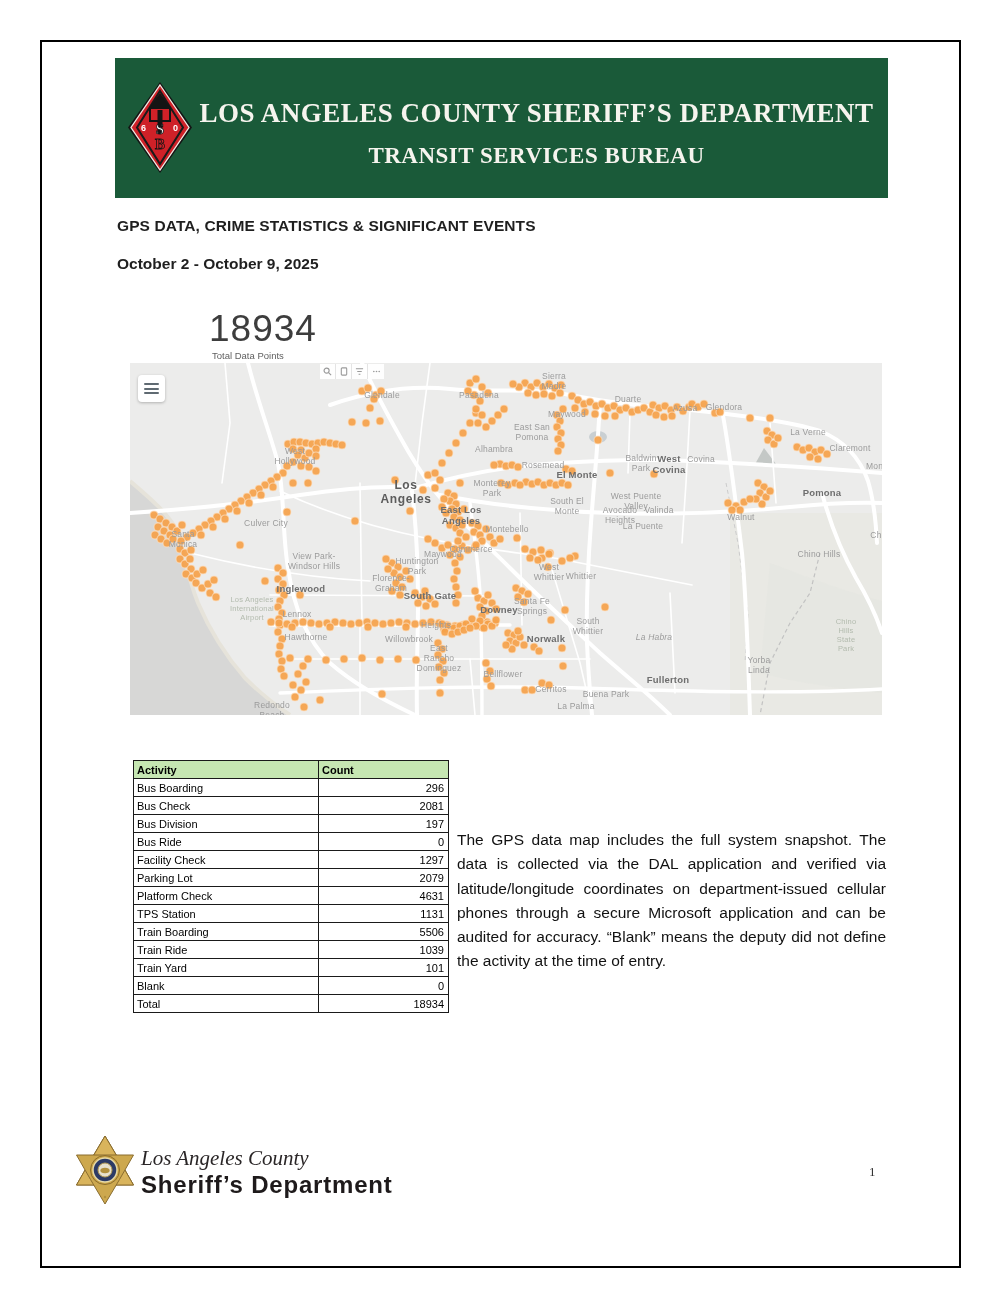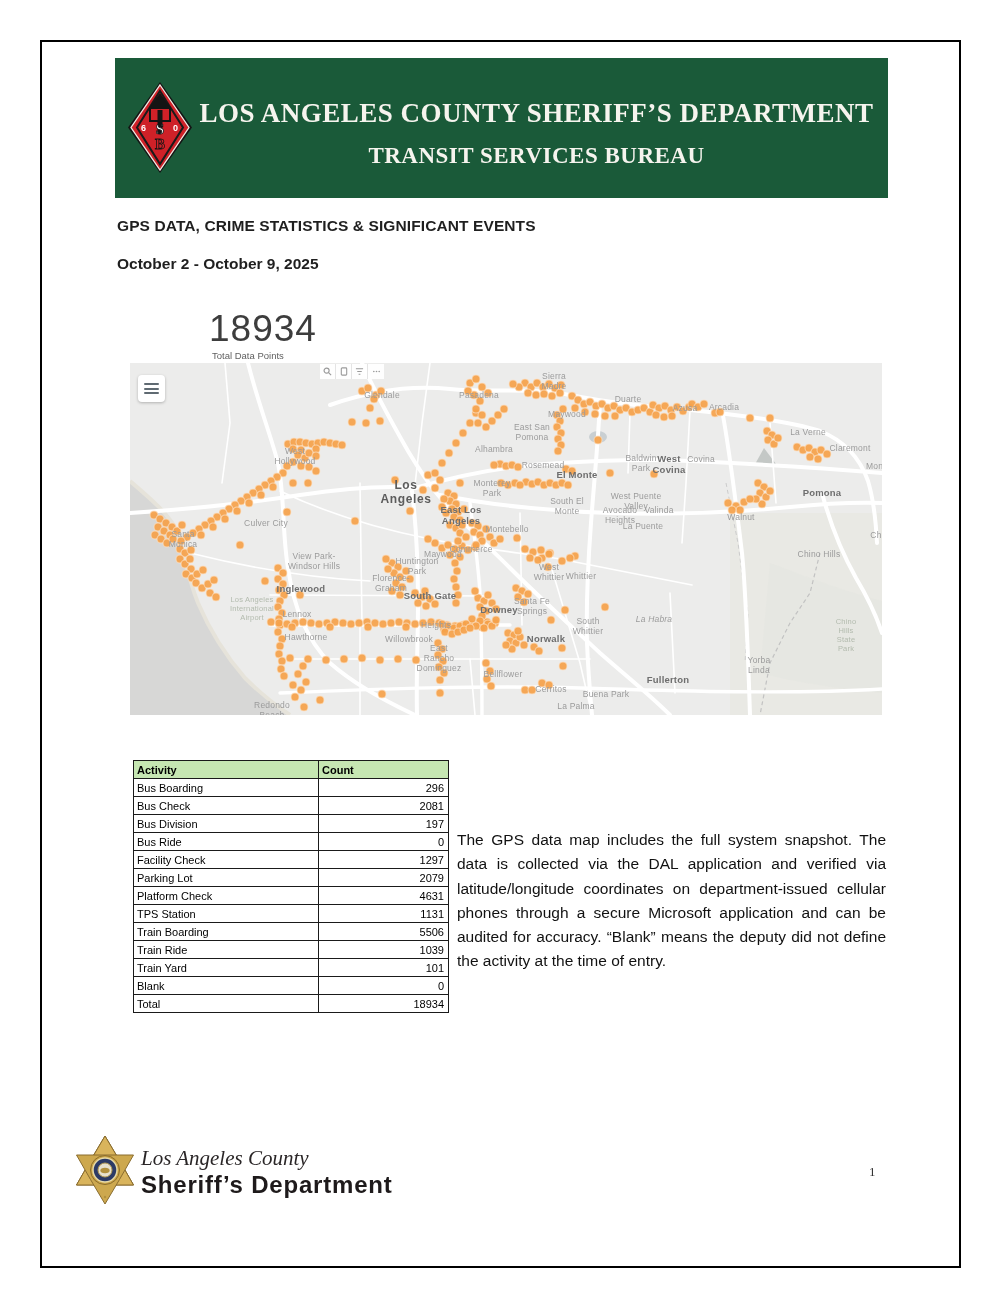--- a/index.html
+++ b/index.html
@@ -594,21 +594,21 @@
     <div class="map-layer" id="map-labels">
         <div class="mlabel" style="left: 252px; top: 32px;">Glendale</div>
         <div class="mlabel" style="left: 349px; top: 32px;">Pasadena</div>
         <div class="mlabel" style="left: 424px; top: 18px;">Sierra
 Madre</div>
         <div class="mlabel" style="left: 498px; top: 36px;">Duarte</div>
         <div class="mlabel" style="left: 437px; top: 51px;">Maywood</div>
         <div class="mlabel" style="left: 402px; top: 69px;">East San
 Pomona</div>
         <div class="mlabel" style="left: 555px; top: 45px;">Azusa</div>
-        <div class="mlabel" style="left: 594px; top: 44px;">Arcadia</div>
+        <div class="mlabel" style="left: 594px; top: 44px;">Glendora</div>
         <div class="mlabel" style="left: 678px; top: 69px;">La Verne</div>
         <div class="mlabel" style="left: 720px; top: 85px;">Claremont</div>
         <div class="mlabel" style="left: 748px; top: 103px;">Montc</div>
         <div class="mlabel" style="left: 364px; top: 86px;">Alhambra</div>
         <div class="mlabel" style="left: 413px; top: 102px;">Rosemead</div>
         <div class="mlabel w1" style="left: 447px; top: 112px;">El Monte</div>
         <div class="mlabel" style="left: 511px; top: 100px;">Baldwin
 Park</div>
         <div class="mlabel w1" style="left: 539px; top: 101px;">West
 Covina</div>
@@ -663,21 +663,21 @@
 Dominguez</div>
         <div class="mlabel" style="left: 373px; top: 311px;">Bellflower</div>
         <div class="mlabel w1" style="left: 416px; top: 276px;">Norwalk</div>
         <div class="mlabel" style="left: 402px; top: 243px;">Santa Fe
 Springs</div>
         <div class="mlabel" style="left: 419px; top: 209px;">West
 Whittier</div>
         <div class="mlabel" style="left: 451px; top: 213px;">Whittier</div>
         <div class="mlabel" style="left: 458px; top: 263px;">South
 Whittier</div>
-        <div class="mlabel" style="left: 524px; top: 256px; font-style: italic;">La Habra</div>
+        <div class="mlabel" style="left: 524px; top: 274px; font-style: italic;">La Habra</div>
         <div class="mlabel" style="left: 421px; top: 326px;">Cerritos</div>
         <div class="mlabel" style="left: 476px; top: 331px;">Buena Park</div>
         <div class="mlabel" style="left: 446px; top: 343px;">La Palma</div>
         <div class="mlabel" style="left: 361px; top: 341px; margin-top: 26px;">Lakewood</div>
         <div class="mlabel w1" style="left: 538px; top: 317px;">Fullerton</div>
         <div class="mlabel" style="left: 629px; top: 302px;">Yorba
 Linda</div>
         <div class="mlabel" style="left: 377px; top: 166px;">Montebello</div>
       </div>
 

